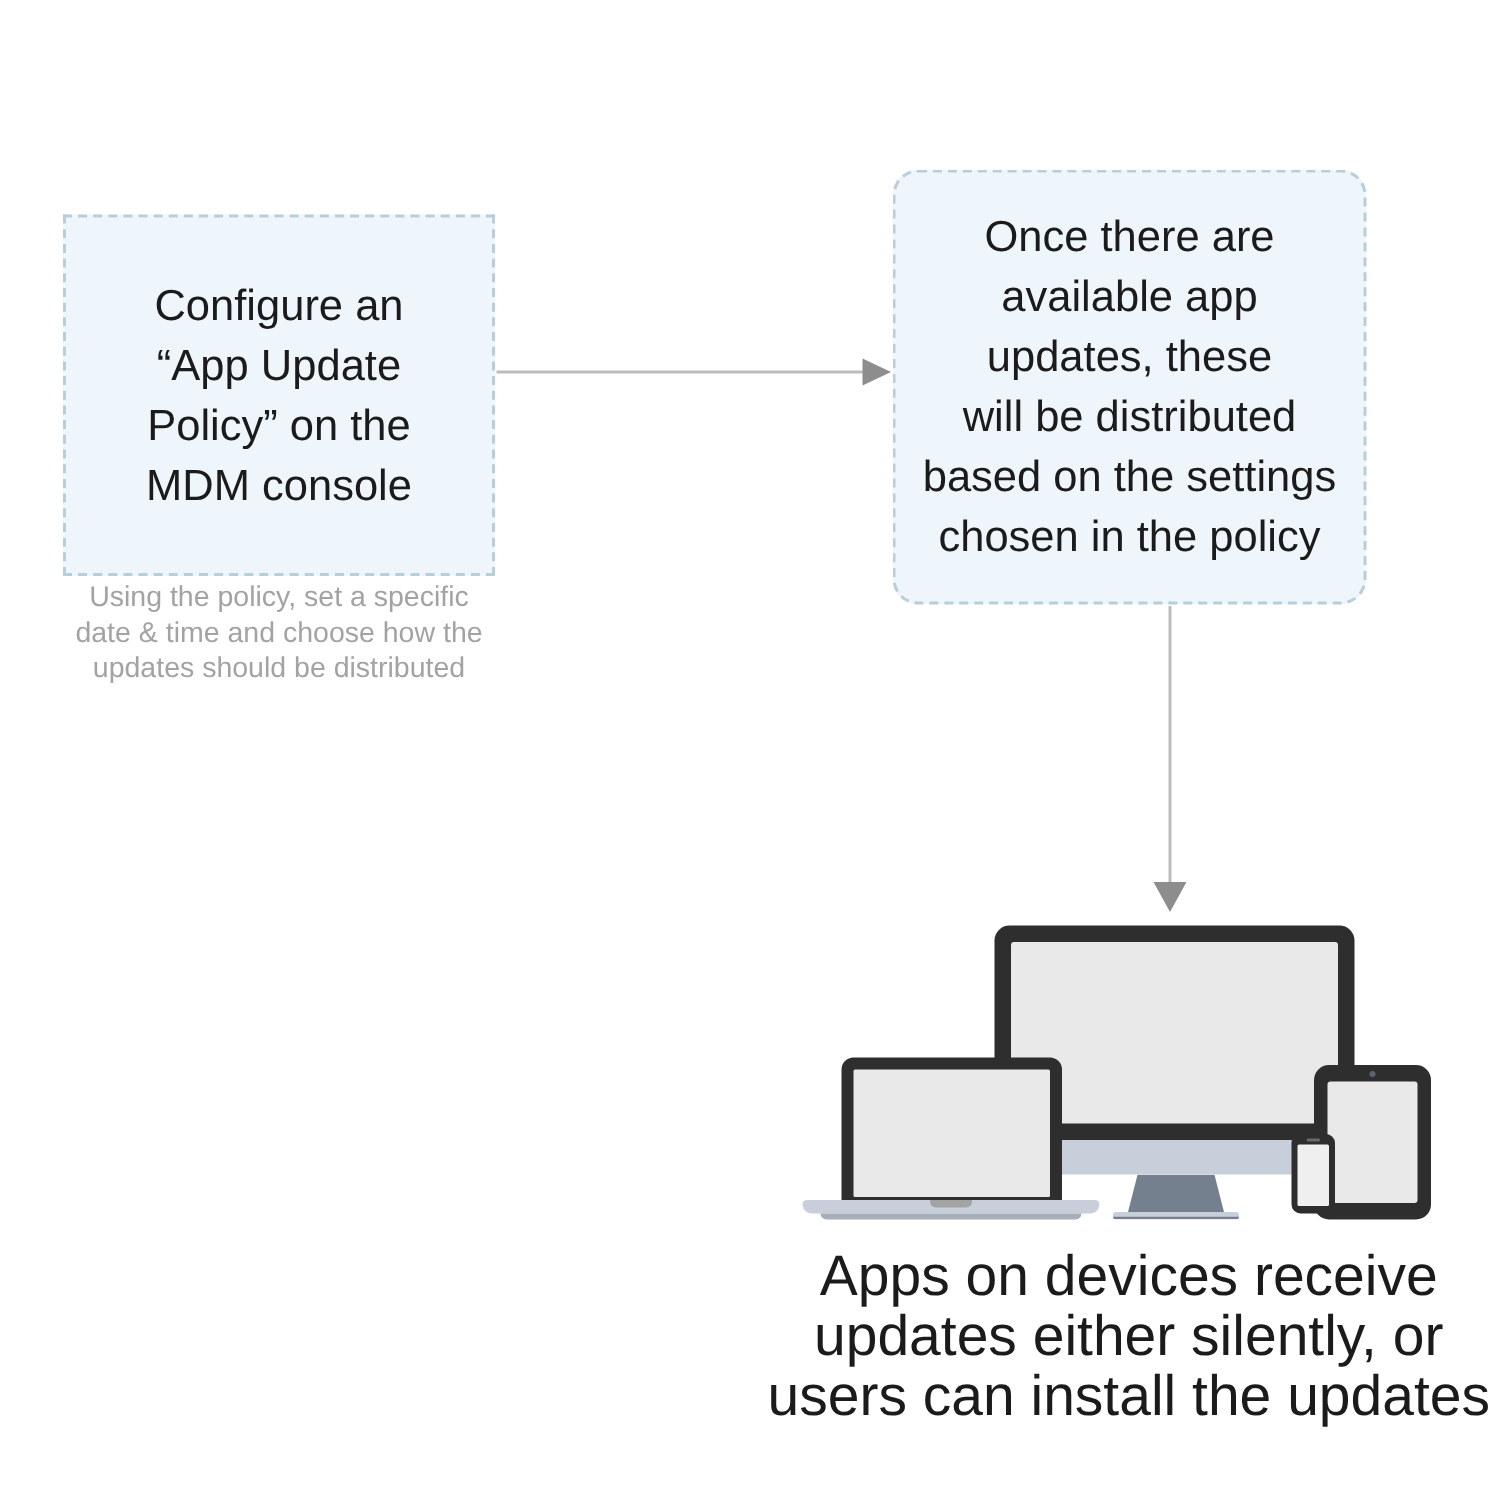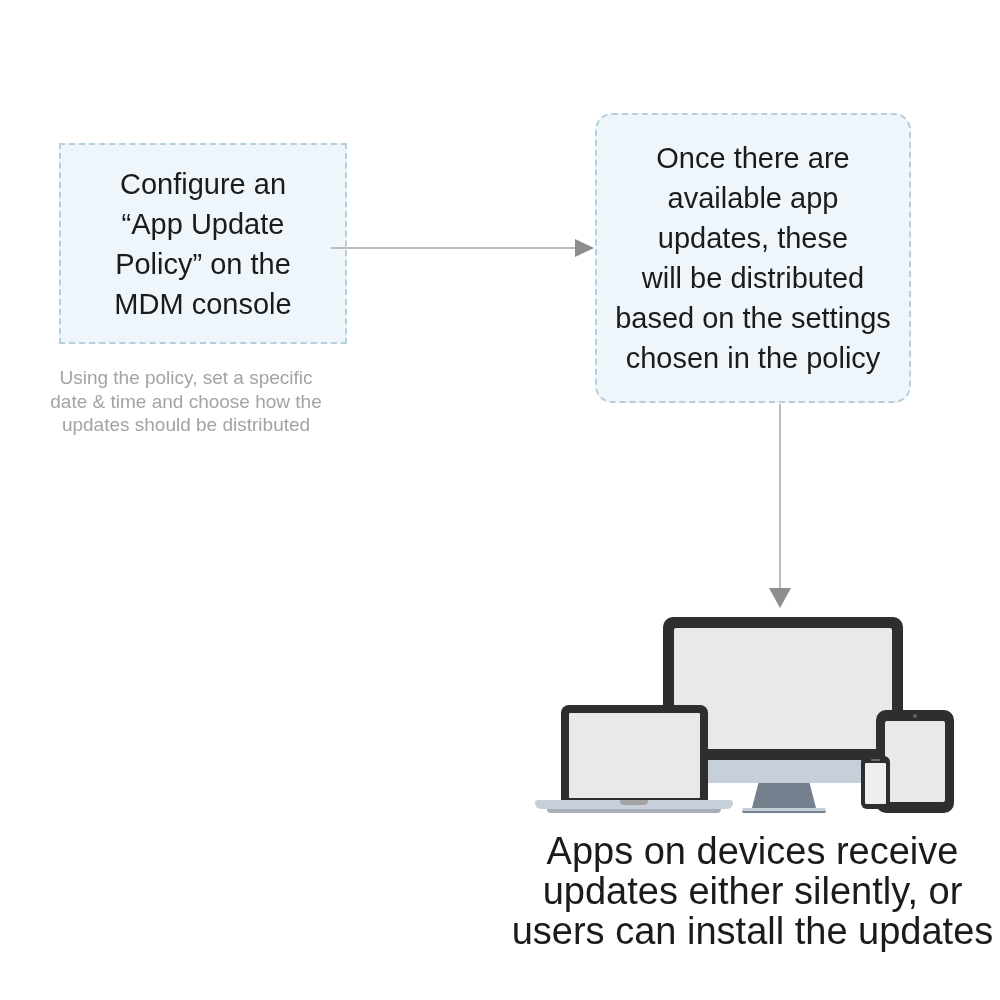--- a/index.html
+++ b/index.html
@@ -38,26 +38,26 @@
     border:2px dashed var(--box-border);
     display:flex;
     align-items:center;
     justify-content:center;
     text-align:center;
     color:var(--box-text);
     font-size:29px;
     line-height:40px;
     white-space:pre-line;
   }
-  .box-step1{ left:42px; top:143px; width:288px; height:201px;margin-left:17px; }
+  .box-step1{ left:42px; top:143px; width:288px; height:241px; }
   .box-step2{ left:595px; top:113px; width:316px; height:290px;border-radius:17px; }
 
   .caption-gray{
     position:absolute;
-    left:26px; top:366px; width:320px;
+    left:26px; top:387px; width:320px;
     text-align:center;
     color:var(--caption-gray);
     font-size:19px;
     line-height:23.5px;
     white-space:pre-line;
   }
   .caption-dark{
     position:absolute;
     left:505px; top:831px; width:495px;
     text-align:center;

